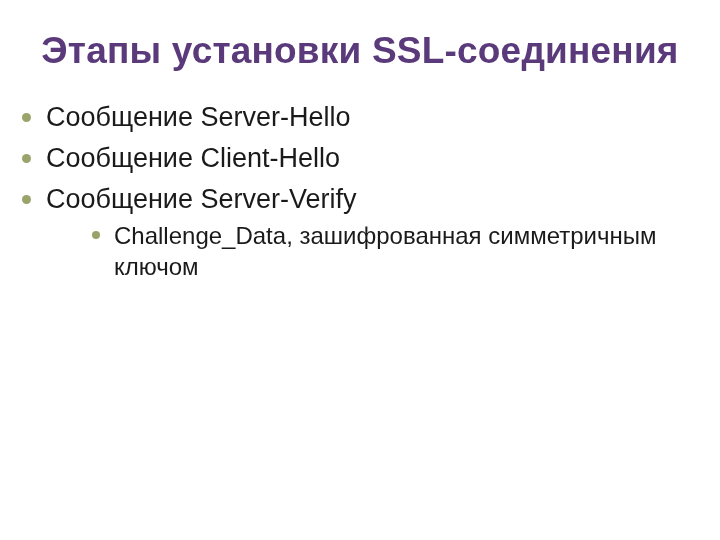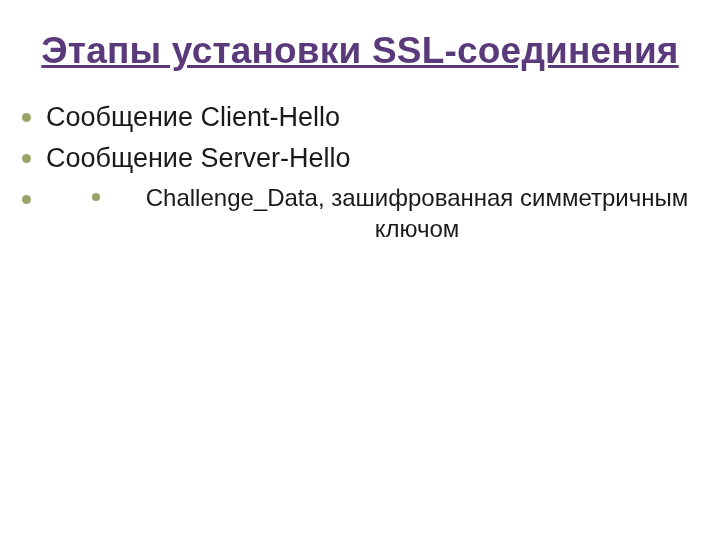--- a/index.html
+++ b/index.html
@@ -16,21 +16,20 @@
       height: 100%;
       padding: 30px 0 0 0;
     }
     .title {
       color: #5a3a7a;
       font-size: 37px;
       text-align: center;
       margin-bottom: 28px;
       padding: 0 10px;
       letter-spacing: 0.2px;
-      text-decoration: underline;
     }
     ul.top {
       list-style: none;
       padding-left: 22px;
     }
     ul.top > li {
       position: relative;
       padding-left: 24px;
       font-size: 27px;
       color: #1a1a1a;
@@ -44,21 +43,20 @@
       top: 13px;
       width: 9px;
       height: 9px;
       border-radius: 50%;
       background: #9aa36a;
     }
     ul.sub {
       list-style: none;
       padding-left: 46px;
       margin-top: 3px;
-      text-align: center;
     }
     ul.sub > li {
       position: relative;
       padding-left: 22px;
       font-size: 24px;
       color: #1a1a1a;
       line-height: 1.3;
       margin-bottom: 4px;
     }
     ul.sub > li::before {
@@ -71,21 +69,22 @@
       border-radius: 50%;
       background: #9aa36a;
     }
   </style>
 </head>
 <body>
 
 <div class="slide">
   <h1 class="title">Этапы установки SSL-соединения</h1>
   <ul class="top">
+    <li>Сообщение Server-Hello</li>
     <li>Сообщение Client-Hello</li>
-    <li>Сообщение Server-Hello</li>
     <li>
+      <span>Сообщение Server-Verify</span>
       <ul class="sub">
         <li>Challenge_Data, зашифрованная симметричным ключом</li>
       </ul>
     </li>
   </ul>
 </div>
 
 </body></html>

